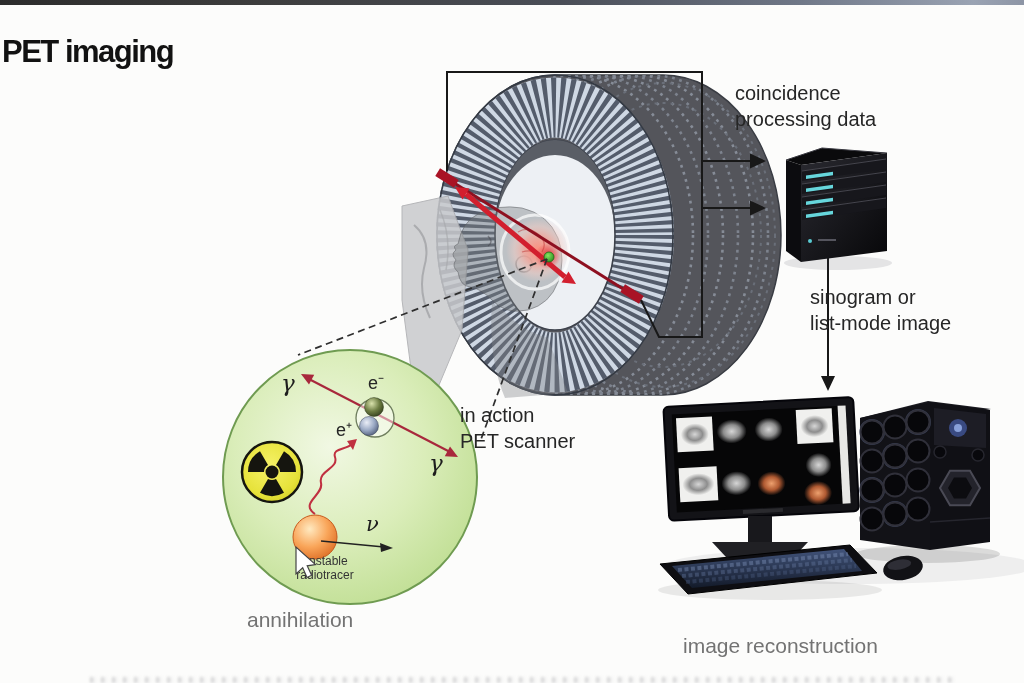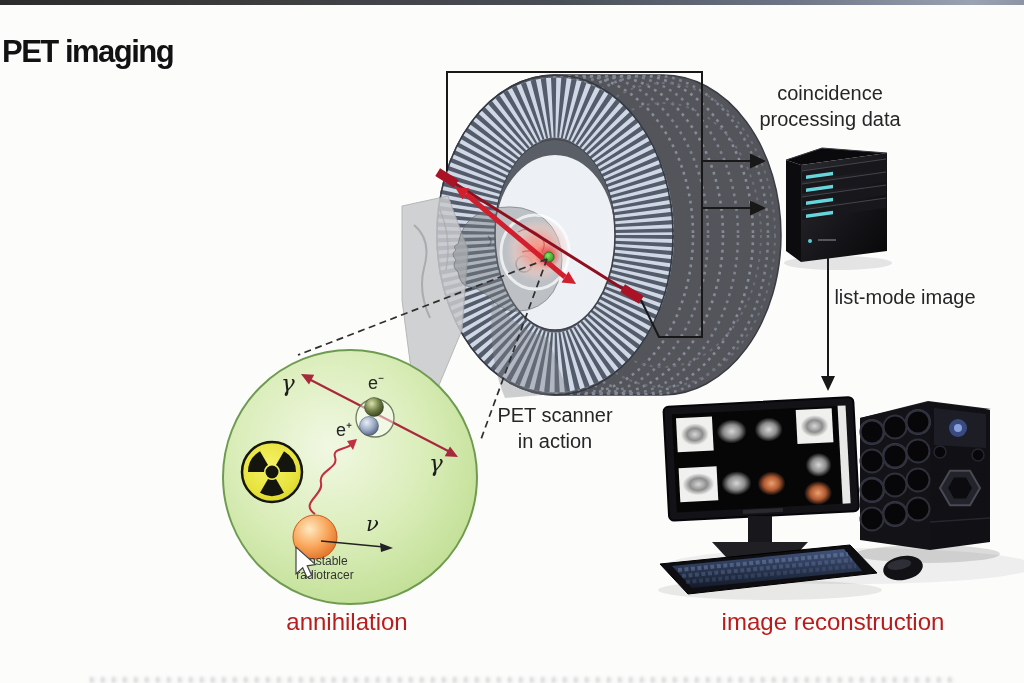--- a/index.html
+++ b/index.html
@@ -3,26 +3,26 @@
 <meta charset="utf-8">
 <style>
   html,body{margin:0;padding:0;background:#e9e9e9;}
   #stage{position:relative;width:1024px;height:683px;background:#fcfcfb;overflow:hidden;
          font-family:"Liberation Sans",sans-serif;}
   .topstrip{position:absolute;left:0;top:0;width:1024px;height:5px;
       background:linear-gradient(90deg,#2c2c2c 0%,#3d3d3d 25%,#4a4e57 55%,#6f7787 78%,#9aa3b3 95%,#8d95a5 100%);}
   .bottom-smudge{position:absolute;left:90px;right:70px;bottom:0;height:6px;opacity:.5;
       background:repeating-linear-gradient(90deg,rgba(110,110,115,.55) 0 3px,rgba(190,190,195,.25) 3px 6px,rgba(255,255,255,0) 6px 11px);
       filter:blur(1.6px);}
-  .lbl{position:absolute;color:#262626;text-align:center;line-height:1.3;z-index:5;}
+  .lbl{position:absolute;color:#262626;line-height:1.3;z-index:5;}
   .lbl span{display:block;}
   .title{position:absolute;left:2px;top:34px;font-size:31px;font-weight:bold;color:#121212;
          letter-spacing:-1.5px;z-index:5;}
   .f20{font-size:20px;}
-  .f21{font-size:24px;color:#b91c1c;}
+  .f21{font-size:21px;color:#737373;}
   .greek{position:absolute;font-family:"DejaVu Serif",serif;font-style:italic;color:#1d1d1d;z-index:5;}
   .small-lbl{position:absolute;font-size:12px;line-height:1.18;color:#343434;text-align:center;z-index:5;}
   svg{display:block;}
   #diagram{position:absolute;left:0;top:0;z-index:1;}
   #cursor{position:absolute;left:290px;top:543px;z-index:30;}
 </style>
 </head>
 <body>
 
 <div id="stage">
@@ -295,31 +295,32 @@
       </g>
     </g>
   </svg>
 
   <div class="lbl f20" style="left:735px;top:80px;width:190px;">
     <span>coincidence</span>
     <span>processing data</span>
   </div>
 
   <div class="lbl f20" style="left:810px;top:284px;width:190px;">
+    <span>sinogram or</span>
     <span>list-mode image</span>
   </div>
 
   <div class="lbl f20" style="left:460px;top:402px;width:190px;">
+    <span>in action</span>
     <span>PET scanner</span>
-    <span>in action</span>
   </div>
 
   <div class="lbl f21" style="left:247px;top:606px;width:200px;">annihilation</div>
 
-  <div class="lbl f21" style="left:683px;top:606px;width:300px;">image reconstruction</div>
+  <div class="lbl f21" style="left:683px;top:632px;width:300px;">image reconstruction</div>
 
   <div class="greek" style="left:281px;top:370px;font-size:23px;">γ</div>
   <div class="greek" style="left:429px;top:450px;font-size:23px;">γ</div>
   <div class="lbl" style="left:368px;top:372px;font-size:18px;width:30px;text-align:left;">e⁻</div>
   <div class="lbl" style="left:336px;top:419px;font-size:18px;width:30px;text-align:left;">e⁺</div>
   <div class="greek" style="left:366px;top:512px;font-size:21px;">ν</div>
 
   <div class="small-lbl" style="left:265px;top:554px;width:120px;">
     <span style="display:block;">unstable</span>
     <span style="display:block;">radiotracer</span>

